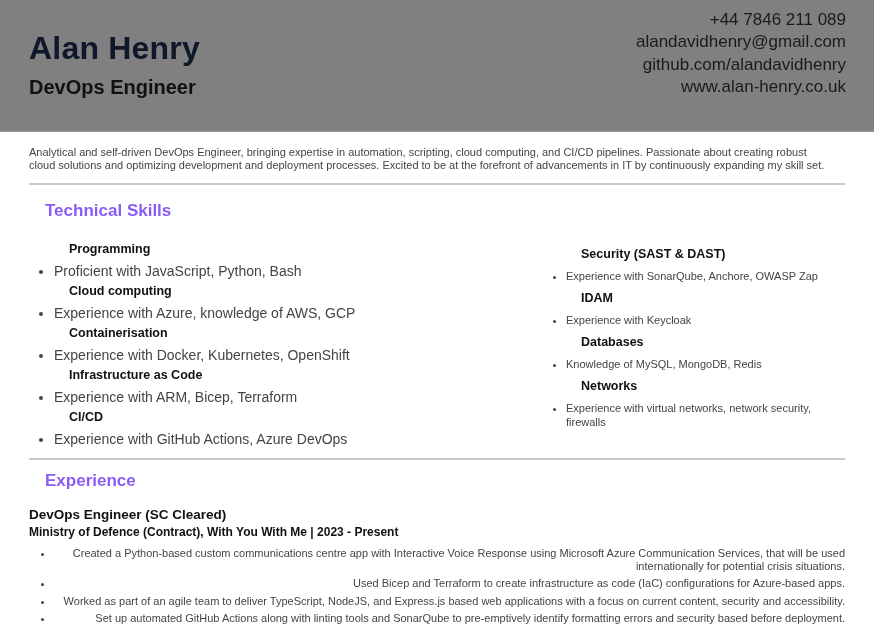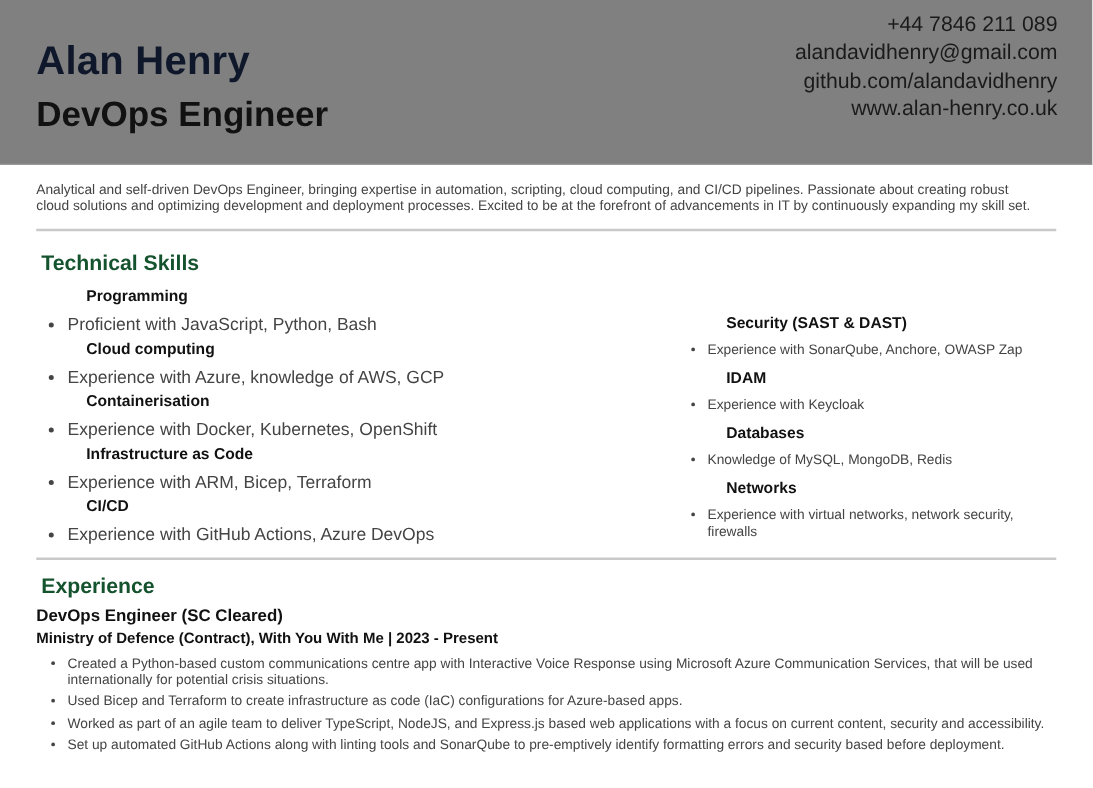--- a/index.html
+++ b/index.html
@@ -15,68 +15,68 @@
     height: 131px;
     border-bottom: 1px solid #999;
   }
   .name {
     position: absolute; left: 29px; top: 30px;
     font-size: 32px; font-weight: 600; color: #0f172a; margin: 0;
     letter-spacing: 0.2px;
   }
   .role {
     position: absolute; left: 29px; top: 76px;
-    font-size: 28px; font-weight: 600; color: #111; margin: 0;
+    font-size: 20px; font-weight: 600; color: #111; margin: 0;
   }
   .contact {
     position: absolute; right: 28px; top: 9px;
     text-align: right; list-style: none; margin: 0; padding: 0;
   }
   .contact li {
     font-size: 17px; color: #1a1a1a; line-height: 22.3px;
   }
   .content { padding: 0 29px; }
   .summary {
     font-size: 11px; line-height: 12.5px; color: #444;
     margin: 14px 0 0 0; padding-right: 20px;
   }
   hr.div {
     border: none; border-top: 2px solid #c9c9c9;
     margin: 12px 0 0 0;
   }
   h2 {
-    font-size: 17px; font-weight: 600; color: #14532d; margin: 4px;
+    font-size: 17px; font-weight: 600; color: #8b5cf6; margin: 16px;
   }
   h3 {
     font-size: 12.5px; font-weight: 700; color: #111; margin: 0; padding-left: 40px;
   }
   .skills-title { margin-top: 16px; }
   .skills-grid {
     display: flex; justify-content: space-between;
   }
   .col-left { width: 480px; }
   .col-right { width: 304px; margin-top: 10px; }
   .skill-group { margin-top: 6px; }
   .skill-group:first-child { margin-top: 5px; }
   .skill-group ul {
     margin: 8px 0 0 0; padding-left: 25px; list-style: disc;
   }
   .skill-group li {
     font-size: 14px; color: #444; line-height: 14px;
   }
   .right-group { margin-top: 8px; }
-  .right-group:first-child { margin-top: 16px; }
+  .right-group:first-child { margin-top: 0; }
   .right-group ul { margin: 8px 0 0 0; padding-left: 25px; }
   .right-group li { font-size: 11px; color: #444; line-height: 14px; }
   .exp-title { margin-top: 11px; }
   .job-title { font-size: 13.5px; font-weight: 700; color: #111; margin-top: 6px; }
   .job-meta { font-size: 12px; font-weight: 700; color: #111; margin-top: 3px; }
   .job-list { margin: 8px 0 0 0; padding-left: 25px; }
   .job-list li {
-    font-size: 11px; color: #444; line-height: 12.5px; margin-bottom: 5px;
+    font-size: 11px; color: #444; line-height: 12.5px; margin-bottom: 5px; text-align: right;
   }
 </style>
 </head>
 <body>
 
 <header class="header">
   <h1 class="name">Alan Henry</h1>
   <div class="role">DevOps Engineer</div>
   <ul class="contact">
     <li>+44 7846 211 089</li>

